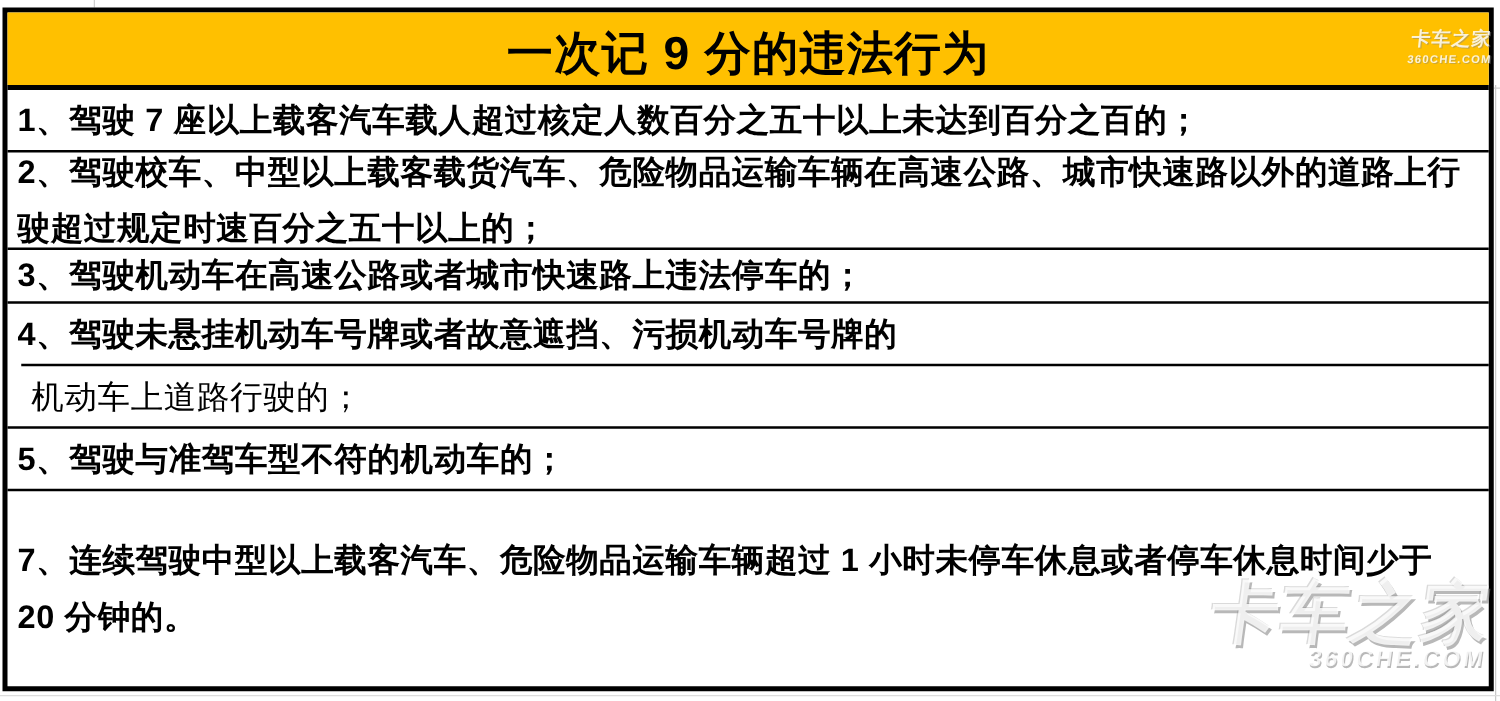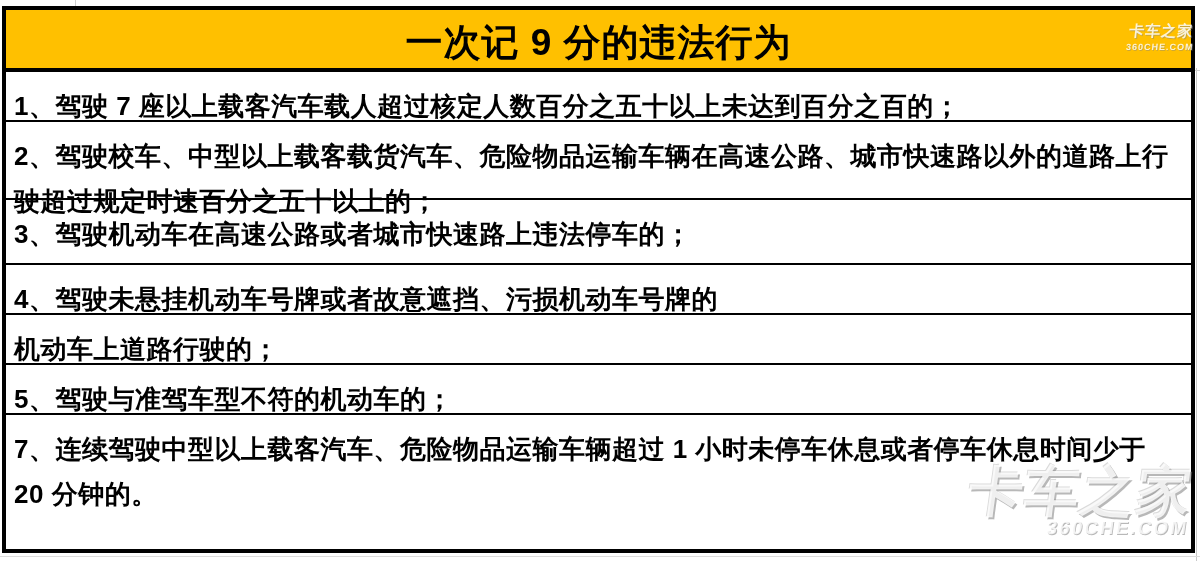--- a/index.html
+++ b/index.html
@@ -20,30 +20,30 @@
     background:#fff;display:flex;flex-direction:column;
   }
   .hdr{
     height:58px;flex:none;background:var(--header-bg,#FFC000);
     display:flex;align-items:flex-end;justify-content:center;
     font-size:37px;font-weight:bold;letter-spacing:1px;
     box-sizing:border-box;
   }
   .row{
     flex:none;border-top:2px solid var(--border-color,#000);
-    display:flex;
+    display:flex;align-items:center;
     padding:12px 8px;box-sizing:border-box;
     font-size:26px;font-weight:bold;line-height:45px;
     letter-spacing:0.5px;
   }
   .row.first{border-top-width:4px;}
-  .row.light{font-weight:bold;}
+  .row.light{font-weight:normal;margin-left:11px;}
   .h1{height:52px;}
   .h2{height:78px;}
-  .h3{height:65px;}
+  .h3{height:43px;}
   .h4{height:50px;}
   .h7{flex:1 1 auto;}
 
   .wm{position:absolute;color:rgba(255,255,255,0.82);text-align:center;pointer-events:none;}
   .wm-top{right:5px;top:22px;transform:skewX(-6deg);}
   .wm-top .wm-brand{font-size:15px;font-weight:bold;letter-spacing:1px;text-shadow:1px 1px 0 rgba(130,130,130,0.45);}
   .wm-top .wm-site{font-size:9px;font-weight:bold;letter-spacing:1px;margin-top:1px;text-shadow:1px 1px 0 rgba(130,130,130,0.4);}
   .wm-bottom{right:8px;top:461px;transform:skewX(-8deg);text-align:right;}
   .wm-bottom .wm-brand{
     font-size:54px;font-weight:bold;letter-spacing:2px;line-height:60px;

